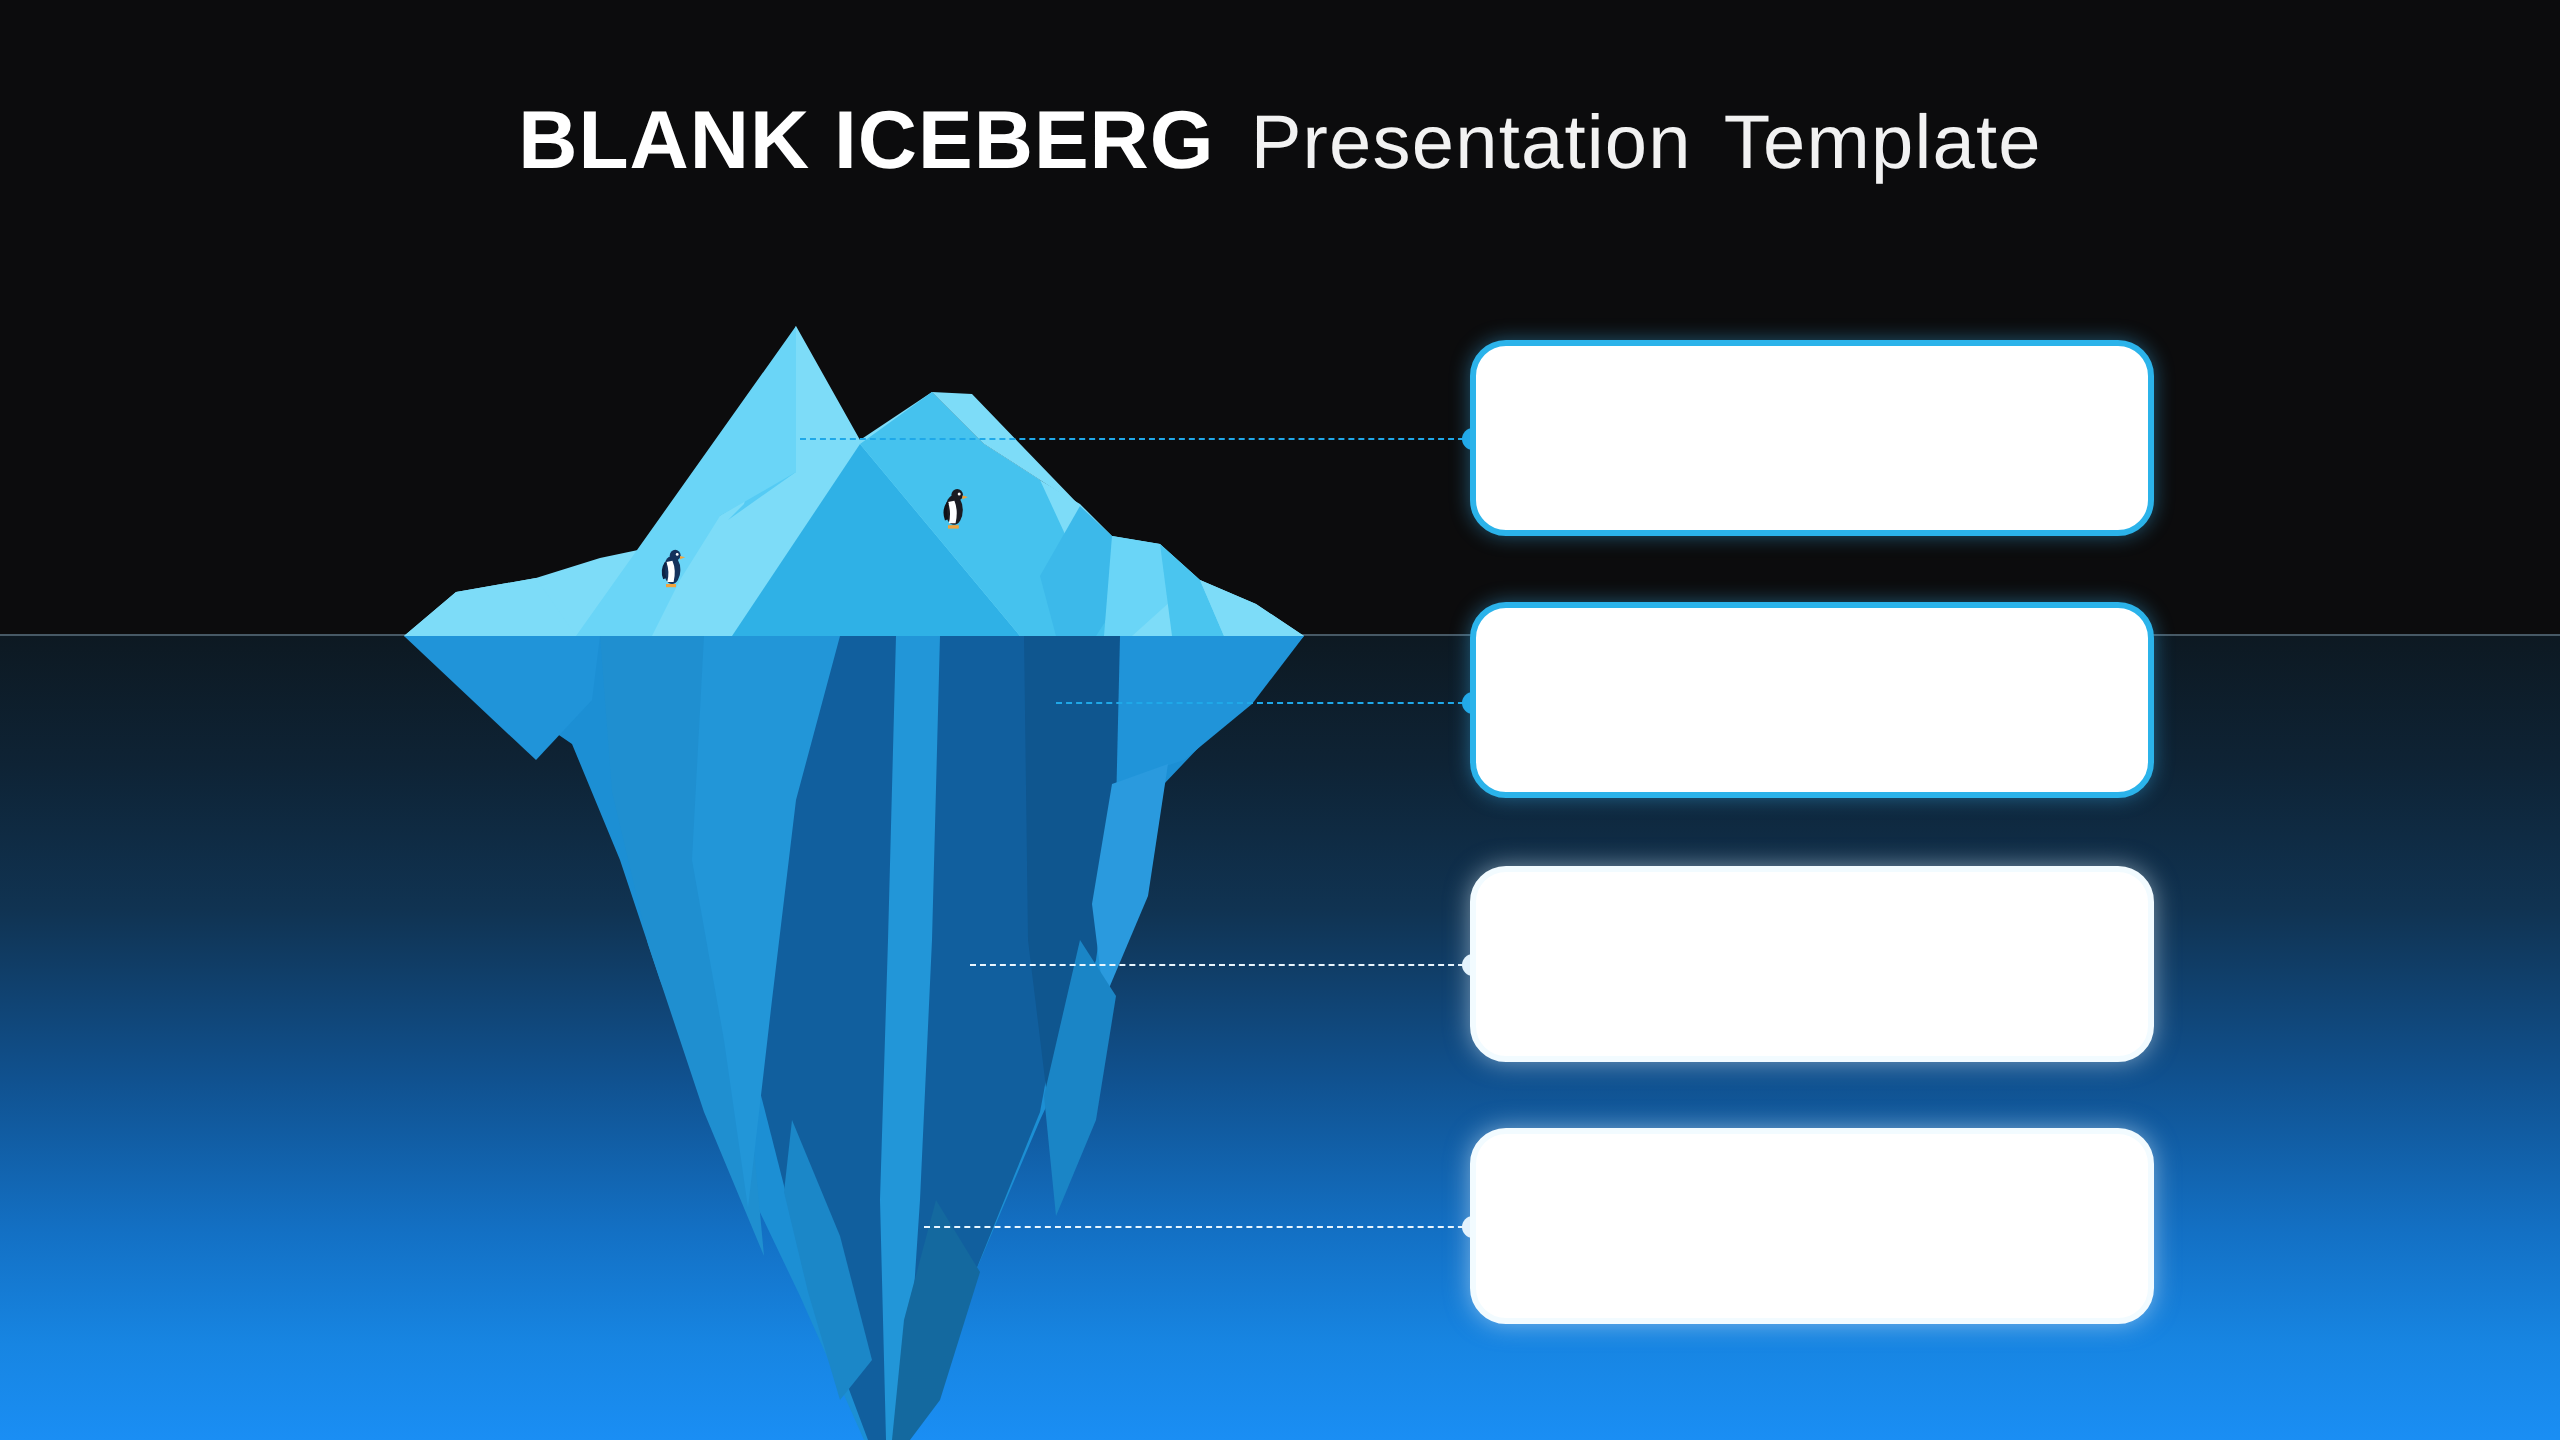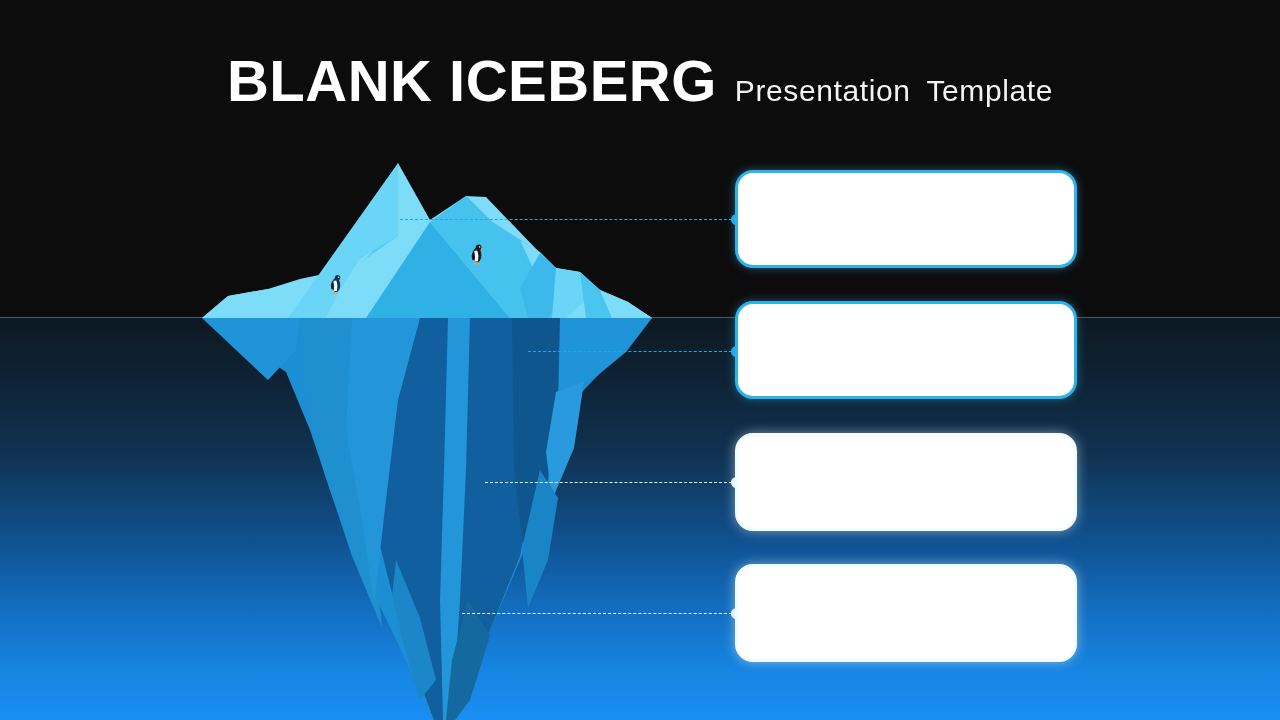--- a/index.html
+++ b/index.html
@@ -51,28 +51,28 @@
 
   
   .title-wrap {
     position: absolute;
     left: 0; top: 47px;
     width: 1280px;
     text-align: center;
     white-space: nowrap;
   }
   .title-bold {
-    font-size: 58px;
+    font-size: 41px;
     font-weight: bold;
     color: #ffffff;
     letter-spacing: 0.5px;
     margin-top: 20px;
   }
   .title-light {
-    font-size: 30px;
+    font-size: 38px;
     font-weight: 300;
     color: #f2f2f2;
     letter-spacing: 0.6px;
     margin-left: 18px;
   }
   .title-light .word2 { margin-left: 16px; }
 
   
   .iceberg {
     position: absolute;

